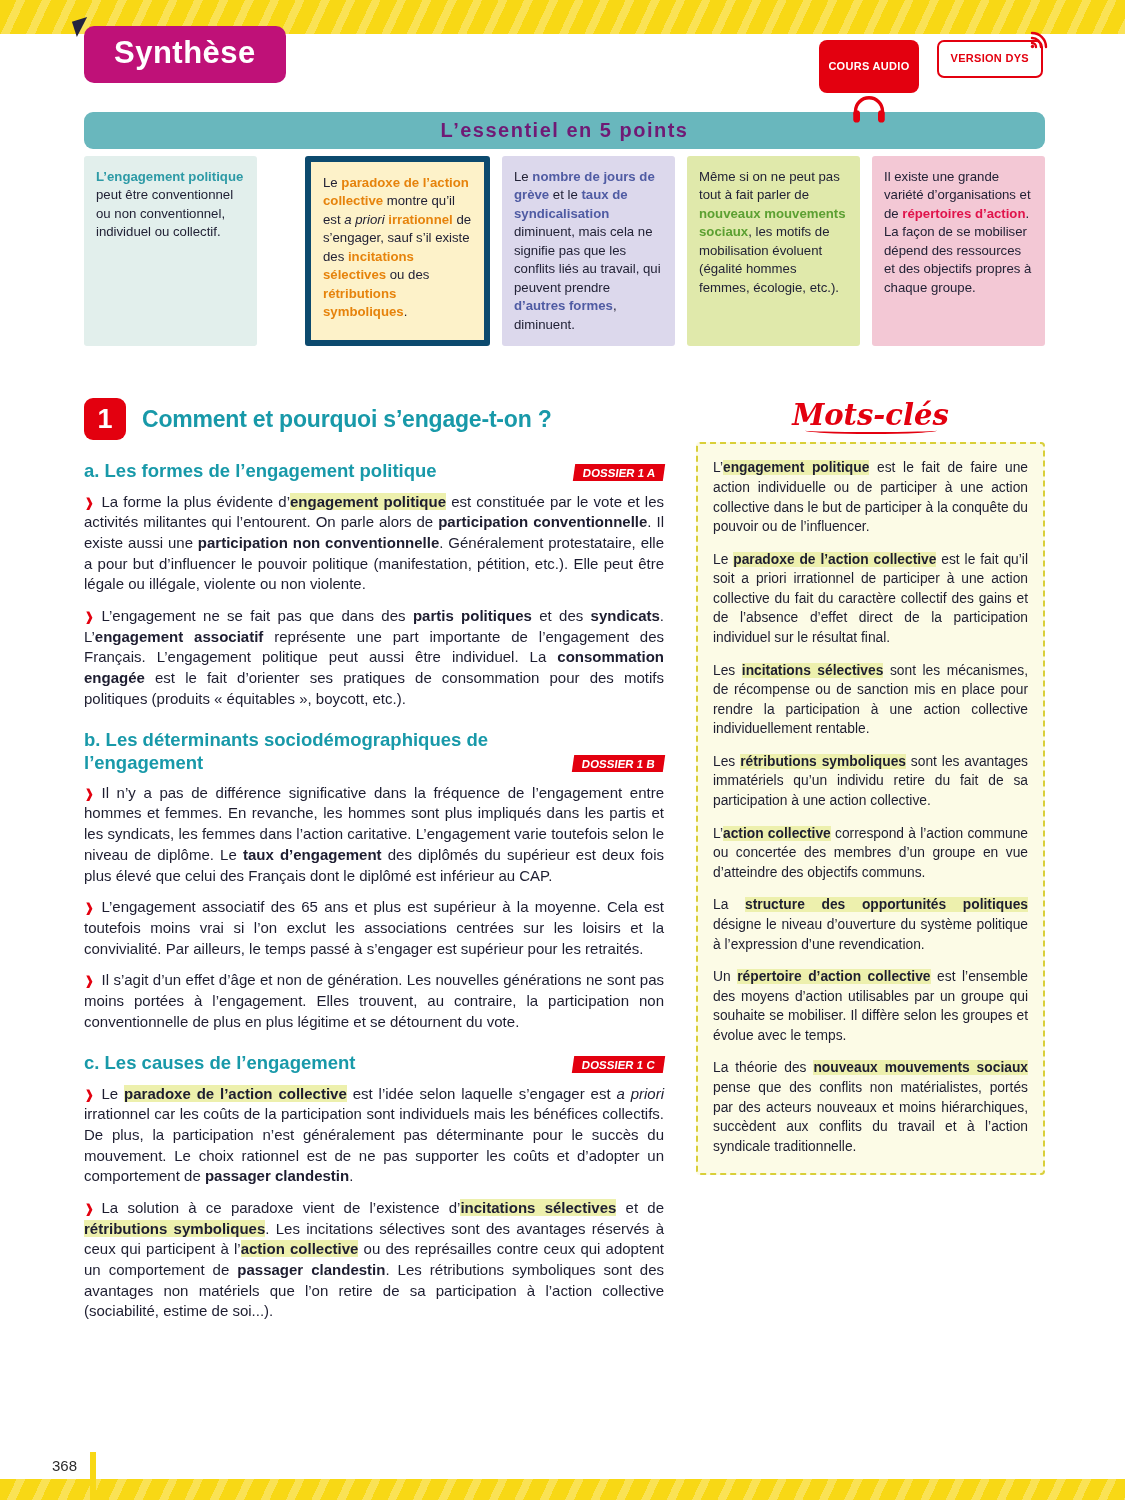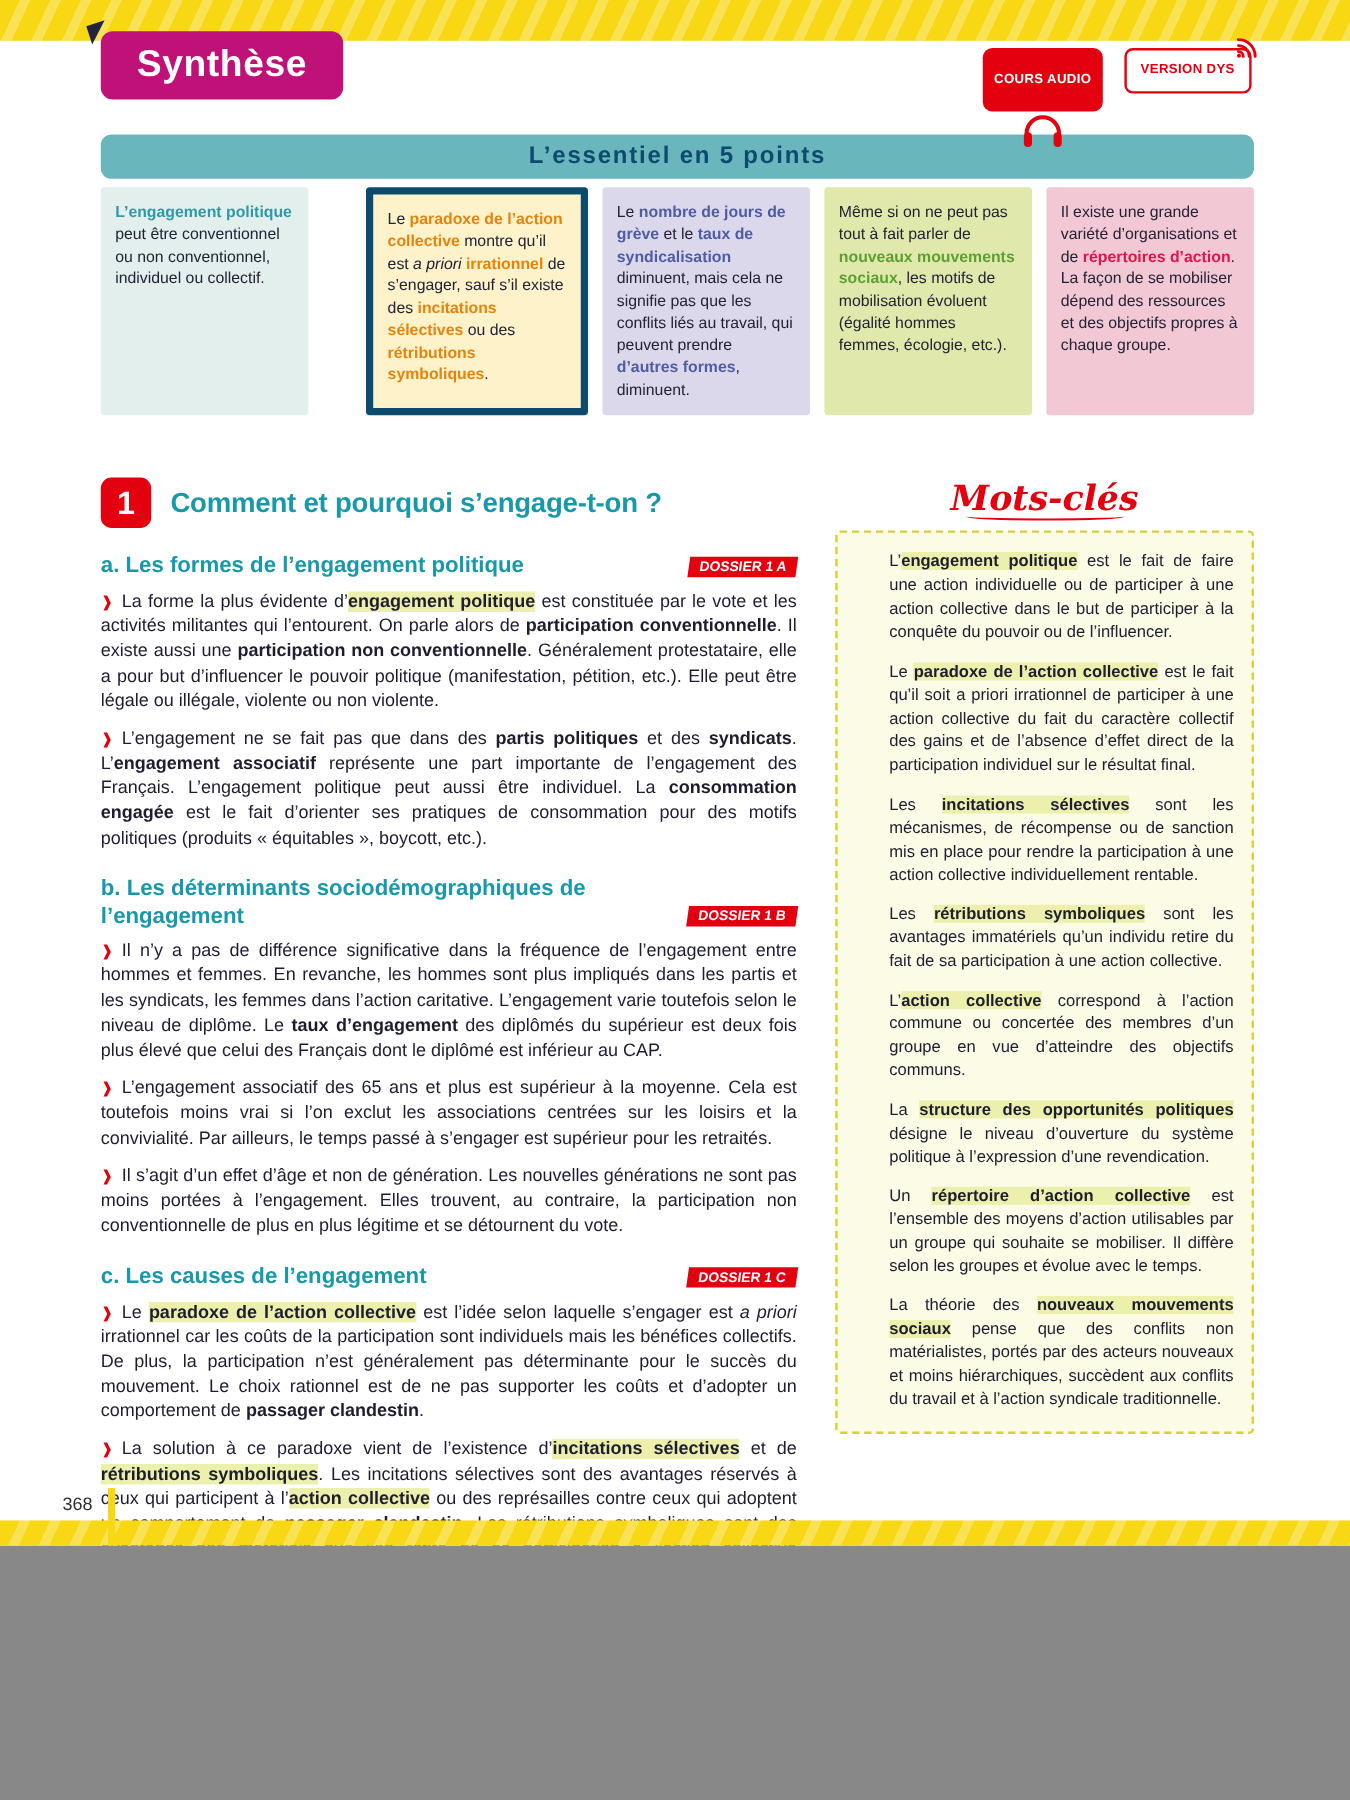--- a/index.html
+++ b/index.html
@@ -1,18 +1,18 @@
 <!DOCTYPE html>
 <html><head>
 <meta charset="utf-8">
 <style>
   * { box-sizing: border-box; margin: 0; padding: 0; }
   body { background: #888; font-family: "Liberation Sans", sans-serif; }
   .page {
-    position: relative; width: 1125px; height: 1288px; margin: 0 auto;
+    position: relative; width: 1125px; height: 1500px; margin: 0 auto;
     background: #fff; overflow: hidden; color: #1d1d30;
   }
   
   .stripes {
     background: repeating-linear-gradient(115deg, #f8d815 0 15px, #fae255 15px 23px);
   }
   .top-band { position: absolute; top: 0; left: 0; right: 0; height: 34px; }
   .bottom-band { position: absolute; bottom: 0; left: 0; right: 0; height: 21px; }
   
   .synthese {
@@ -41,21 +41,21 @@
   }
   .dys-badge .waves { position: absolute; top: -16px; right: -12px; }
   
   .content { position: relative; padding: 112px 80px 0 84px; }
   h1.page-title {
     font-size: 30px; line-height: 1.25; color: #15152d; max-width: 780px;
     margin-bottom: 42px; letter-spacing: -0.2px;
   }
   
   .essentials-banner {
-    background: #69b7bd; color: #0c4a6e; font-weight: bold; font-size: 20px;
+    background: #69b7bd; color: #701a75; font-weight: bold; font-size: 20px;
     text-align: center; border-radius: 9px; height: 37px; line-height: 37px;
     letter-spacing: 1.5px;
   }
   .boxes { display: flex; gap: 12px; margin-top: 7px; align-items: stretch; }
   .box {
     flex: 1; padding: 12px 12px; border-radius: 3px; font-size: 13.2px;
     line-height: 1.4; color: #222236; min-height: 152px;
   }
   .box1 { background: #e2efec; }
   .box2 { background: #fdf2c9; border: 6px solid #0c4a6e; margin-left: 36px; }
@@ -94,21 +94,21 @@
   
   .kw-title {
     font-family: "DejaVu Serif", serif; font-style: italic; font-weight: bold;
     font-size: 29px; color: #e3000f; text-align: center; margin-bottom: 0;
   }
   .kw-underline { width: 132px; height: 7px; border-bottom: 2.5px solid #e3000f; border-radius: 50%; margin: -5px auto 8px; }
   .kw-box {
     border: 2.5px dashed #d9cf3a; background: #fcfbe6; border-radius: 4px;
     padding: 14px 15px 4px;
   }
-  .kw-box p { font-size: 13.8px; line-height: 1.42; text-align: justify; margin-bottom: 13px; margin-left: 28px; }
+  .kw-box p { font-size: 13.8px; line-height: 1.42; text-align: justify; margin-bottom: 13px; }
   
   .page-num { position: absolute; left: 52px; bottom: 26px; font-size: 15px; color: #2c2c2c; }
   .footer-accent { position: absolute; left: 90px; bottom: 0; width: 6px; height: 48px; background: #f8d815; z-index: 2; }
 </style>
 </head>
 <body>
 
 <div class="page">
 
   <div class="top-band stripes"></div>

